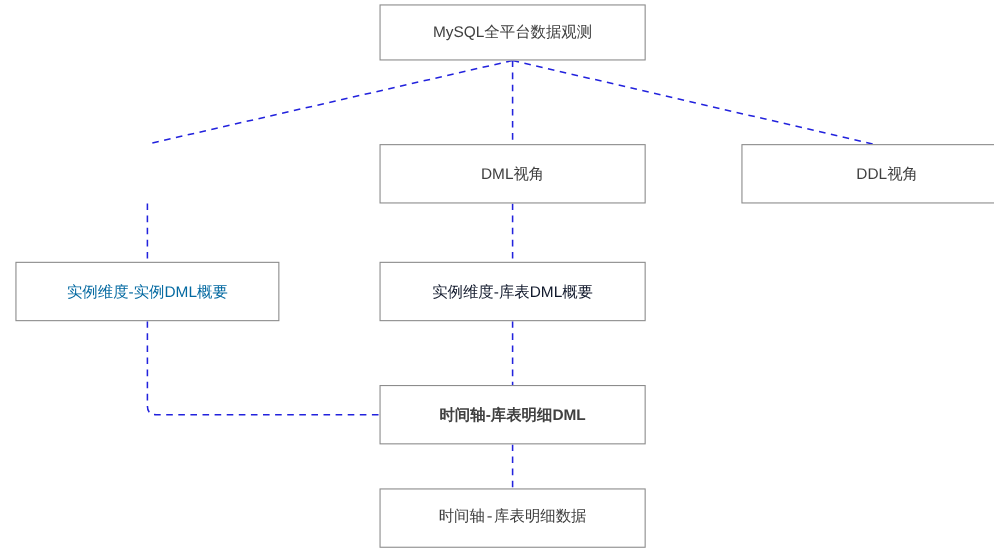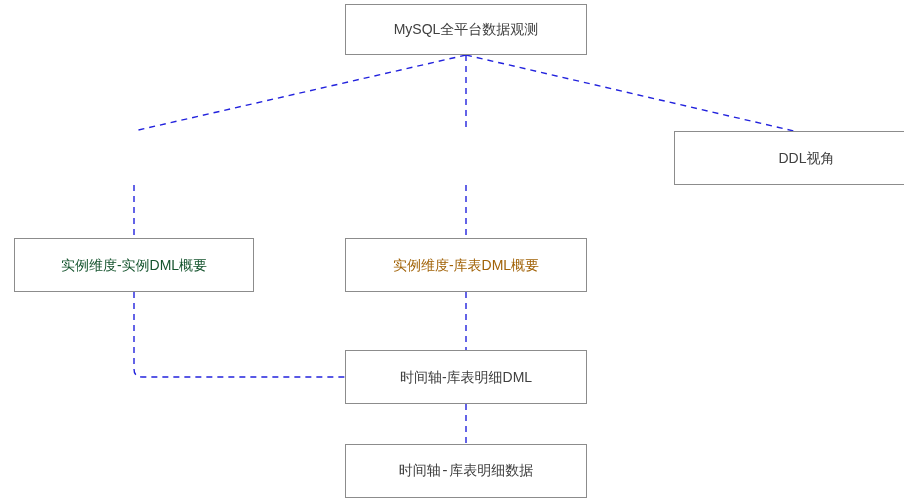--- a/index.html
+++ b/index.html
@@ -53,28 +53,31 @@
       <path d="M 122 185 L 122 238" fill="none" stroke="#2222dd" stroke-width="1.4" stroke-dasharray="6,5"></path>
       <path d="M 454 185 L 454 238" fill="none" stroke="#2222dd" stroke-width="1.4" stroke-dasharray="6,5"></path>
       <path d="M 122 292 L 122 369 Q 122 377 130 377 L 333 377" fill="none" stroke="#2222dd" stroke-width="1.4" stroke-dasharray="6,5"></path>
       <path d="M 454 292 L 454 350" fill="none" stroke="#2222dd" stroke-width="1.4" stroke-dasharray="6,5"></path>
       <path d="M 454 404 L 454 444" fill="none" stroke="#2222dd" stroke-width="1.4" stroke-dasharray="6,5"></path>
     </svg>
 
 <div class="node" style="left: 333px; top: 4px; width: 242px; height: 51px; border-color: rgb(140, 140, 140); background: rgb(255, 255, 255);">
       <span class="node-label" style="color: rgb(64, 64, 64);">MySQL全平台数据观测</span>
     </div>
+    <div class="node" style="left: 333px; top: 131px; width: 242px; height: 54px; border-color: rgb(140, 140, 140); background: rgb(255, 255, 255);">
+      <span class="node-label" style="color: rgb(64, 64, 64);">DML视角</span>
+    </div>
     <div class="node" style="left: 662px; top: 131px; width: 240px; height: 54px; border-color: rgb(140, 140, 140); background: rgb(255, 255, 255); padding-left: 25px;">
       <span class="node-label" style="color: rgb(64, 64, 64);">DDL视角</span>
     </div>
     <div class="node" style="left: 2px; top: 238px; width: 240px; height: 54px; border-color: rgb(140, 140, 140); background: rgb(255, 255, 255);">
-      <span class="node-label" style="color: #14532d;">实例维度-实例DML概要</span>
+      <span class="node-label" style="color: #0369a1;">实例维度-实例DML概要</span>
     </div>
     <div class="node" style="left: 333px; top: 238px; width: 242px; height: 54px; border-color: rgb(140, 140, 140); background: rgb(255, 255, 255);">
-      <span class="node-label" style="color: #a16207;">实例维度-库表DML概要</span>
+      <span class="node-label" style="color: #0f172a;">实例维度-库表DML概要</span>
     </div>
-    <div class="node" style="left: 333px; top: 350px; width: 242px; height: 54px; border-color: rgb(140, 140, 140); background: rgb(255, 255, 255);">
+    <div class="node" style="left: 333px; top: 350px; width: 242px; height: 54px; border-color: rgb(140, 140, 140); background: rgb(255, 255, 255); font-weight: bold;">
       <span class="node-label" style="color: rgb(64, 64, 64);">时间轴-库表明细DML</span>
     </div>
     <div class="node" style="left: 333px; top: 444px; width: 242px; height: 54px; border-color: rgb(140, 140, 140); background: rgb(255, 255, 255); font-family: Liberation Mono, monospace;">
       <span class="node-label" style="color: rgb(64, 64, 64);">时间轴-库表明细数据</span>
     </div>
   </div>
 
 </body></html>

